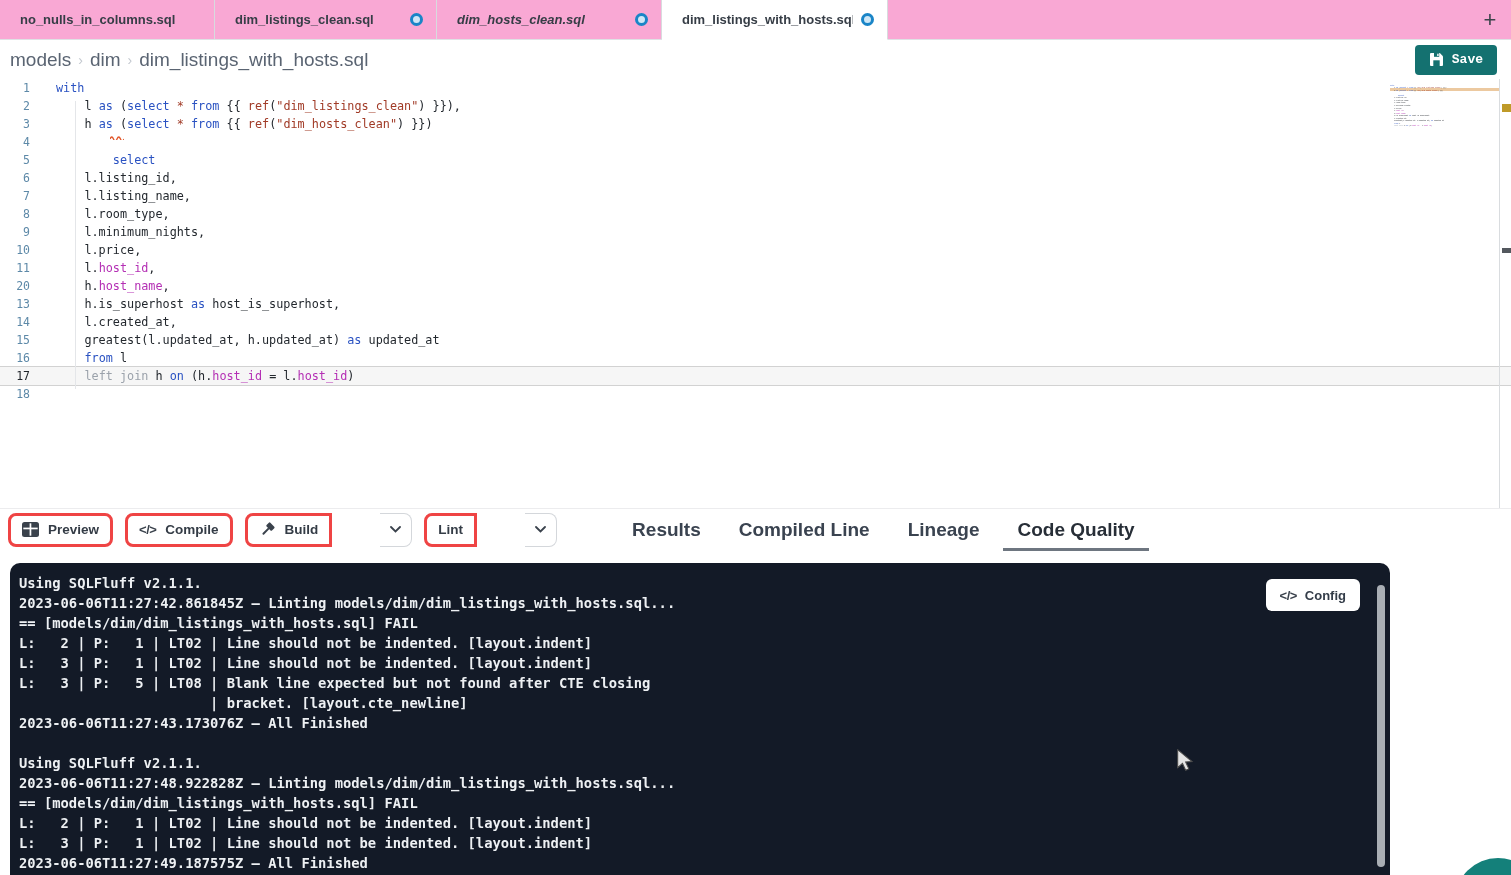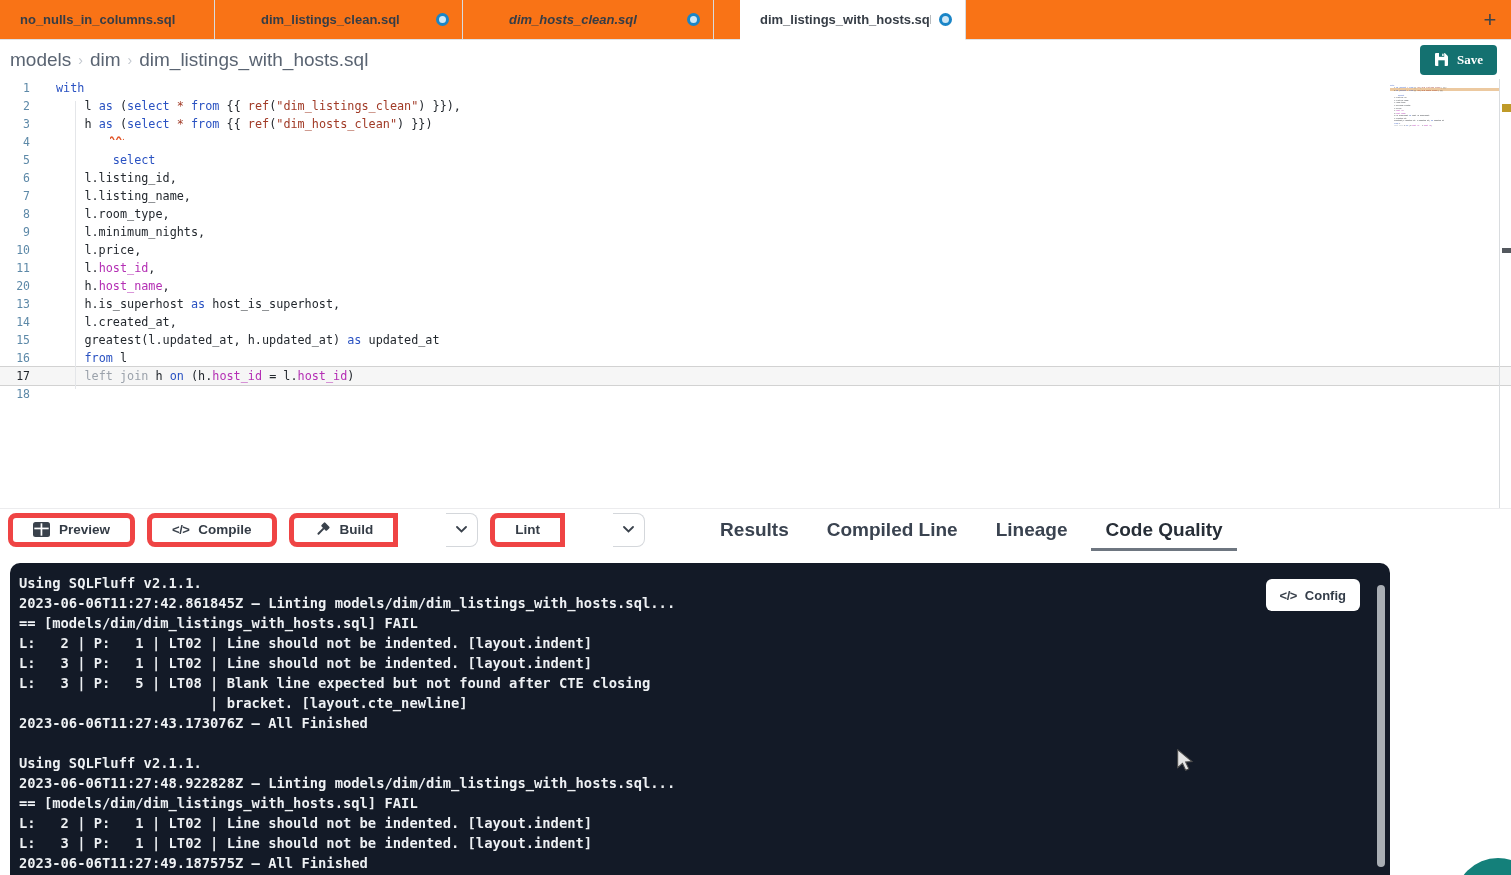--- a/index.html
+++ b/index.html
@@ -1,42 +1,42 @@
 <!DOCTYPE html>
 <html><head>
 <meta charset="utf-8">
 <style>
   * { margin:0; padding:0; box-sizing:border-box; }
   html,body { background:#fff; }
   body { font-family:"Liberation Sans", sans-serif; }
   .app { position:relative; width:1511px; height:875px; background:#fff; overflow:hidden; }
 
   
-  .tabbar { display:flex; height:40px; background:#f97316; border-bottom:1px solid #dfe2e5;gap:26px; }
+  .tabbar { display:flex; height:40px; background:#f9a8d4; border-bottom:1px solid #dfe2e5; }
   .tab { display:flex; align-items:center; justify-content:space-between;
          padding:0 13px 0 20px; border-right:1px solid #d8dbde;
          font-size:13px; font-weight:700; color:#363d46; cursor:default; }
   .tab:nth-child(1){ width:215px; }
   .tab:nth-child(2){ width:222px; }
   .tab:nth-child(3){ width:225px;font-style:italic; }
   .tab:nth-child(4){ width:226px; }
   .tab.active { background:#fff; margin-bottom:-1px; border-bottom:1px solid #fff; }
   .tab .lbl { overflow:hidden; white-space:nowrap; }
   .dot { flex:none; width:13px; height:13px; border-radius:50%;
          border:3.5px solid #1a85c7; background:#cfe7f6; margin-left:8px; }
   .newtab { margin-left:auto; width:42px; display:flex; align-items:center; justify-content:center;
             font-size:22px; font-weight:400; color:#3c434b; }
 
   
   .crumbrow { height:39px; display:flex; align-items:center; padding:0 14px 0 10px; background:#fff; }
   .crumb { font-size:19px; color:#5a6472; }
   .crumb-sep { font-size:14px; color:#c3c8cf; margin:0 7px; }
   .save-btn { margin-left:auto; display:flex; align-items:center; gap:8px; height:30px;
               background:#147170; border:none; border-radius:4px; padding:0 14px;
-              color:#fff; font-size:13px; font-weight:700; font-family:Liberation Serif, serif; cursor:pointer; }
+              color:#fff; font-size:13px; font-weight:700; font-family:Liberation Mono, monospace; cursor:pointer; }
 
   
   .editor { position:absolute; top:79px; left:0; right:0; height:429px; background:#fff; overflow:hidden; }
   .crow { display:flex; height:18px; align-items:center; }
   .crow.active { background:#f6f6f6; box-shadow:0 -1px 0 #d2d2d2, 0 1px 0 #d2d2d2; }
   .lnum { flex:none; width:30px; text-align:right; font:11.5px "DejaVu Sans Mono", monospace; color:#5d89a8; }
   .crow.active .lnum { color:#22272c; }
   .ltext { margin-left:26px; white-space:pre; font:11.8px "DejaVu Sans Mono", monospace; color:#23282e; }
   .kw  { color:#2a52c2; }
   .st  { color:#a13b27; }
@@ -51,22 +51,22 @@
   .mm-scale { transform:scale(0.14); transform-origin:0 0; width:770px; }
   .mm-scale .ltext { margin-left:2px; }
   .mm-scale .crow.active { background:none; box-shadow:none; }
   .vline { position:absolute; left:1499px; top:0; width:1px; height:100%; background:#d9dcdf; }
   .marker-y { position:absolute; left:1502px; top:25px; width:9px; height:8px; background:#bf9a28; }
   .marker-g { position:absolute; left:1502px; top:169px; width:9px; height:5px; background:#53585e; }
 
   
   .toolbar { position:absolute; top:508px; left:0; right:0; height:42px; background:#fff;
              border-top:1px solid #ececee; display:flex; align-items:center; padding-left:8px; }
-  .btn { height:34px; border:5px solid #ef4444; border-radius:8px; background:#fff;
-         display:flex; align-items:center; gap:9px; padding:0 20px;
+  .btn { height:34px; border:3px solid #ef4444; border-radius:8px; background:#fff;
+         display:flex; align-items:center; gap:9px; padding:0 11px;
          font-size:13.5px; font-weight:700; color:#343c46; font-family:inherit; cursor:pointer; }
   .solo { margin-right:12px; }
   .split { display:flex; margin-right:12px;gap:48px; }
   .split .btn { border-radius:8px 0 0 8px; }
   .chev-btn { height:34px; width:32px; border:1px solid #d4d7db; border-left:none;
               border-radius:0 8px 8px 0; background:#fff; display:flex; align-items:center;
               justify-content:center; cursor:pointer; }
   .code-glyph { font-size:13px; font-weight:700; color:#3a424c; letter-spacing:-0.5px; }
   .ptabs { display:flex; margin-left:44px; height:42px; }
   .ptab { position:relative; display:flex; align-items:center; padding:0 14px; margin:0 5px;

